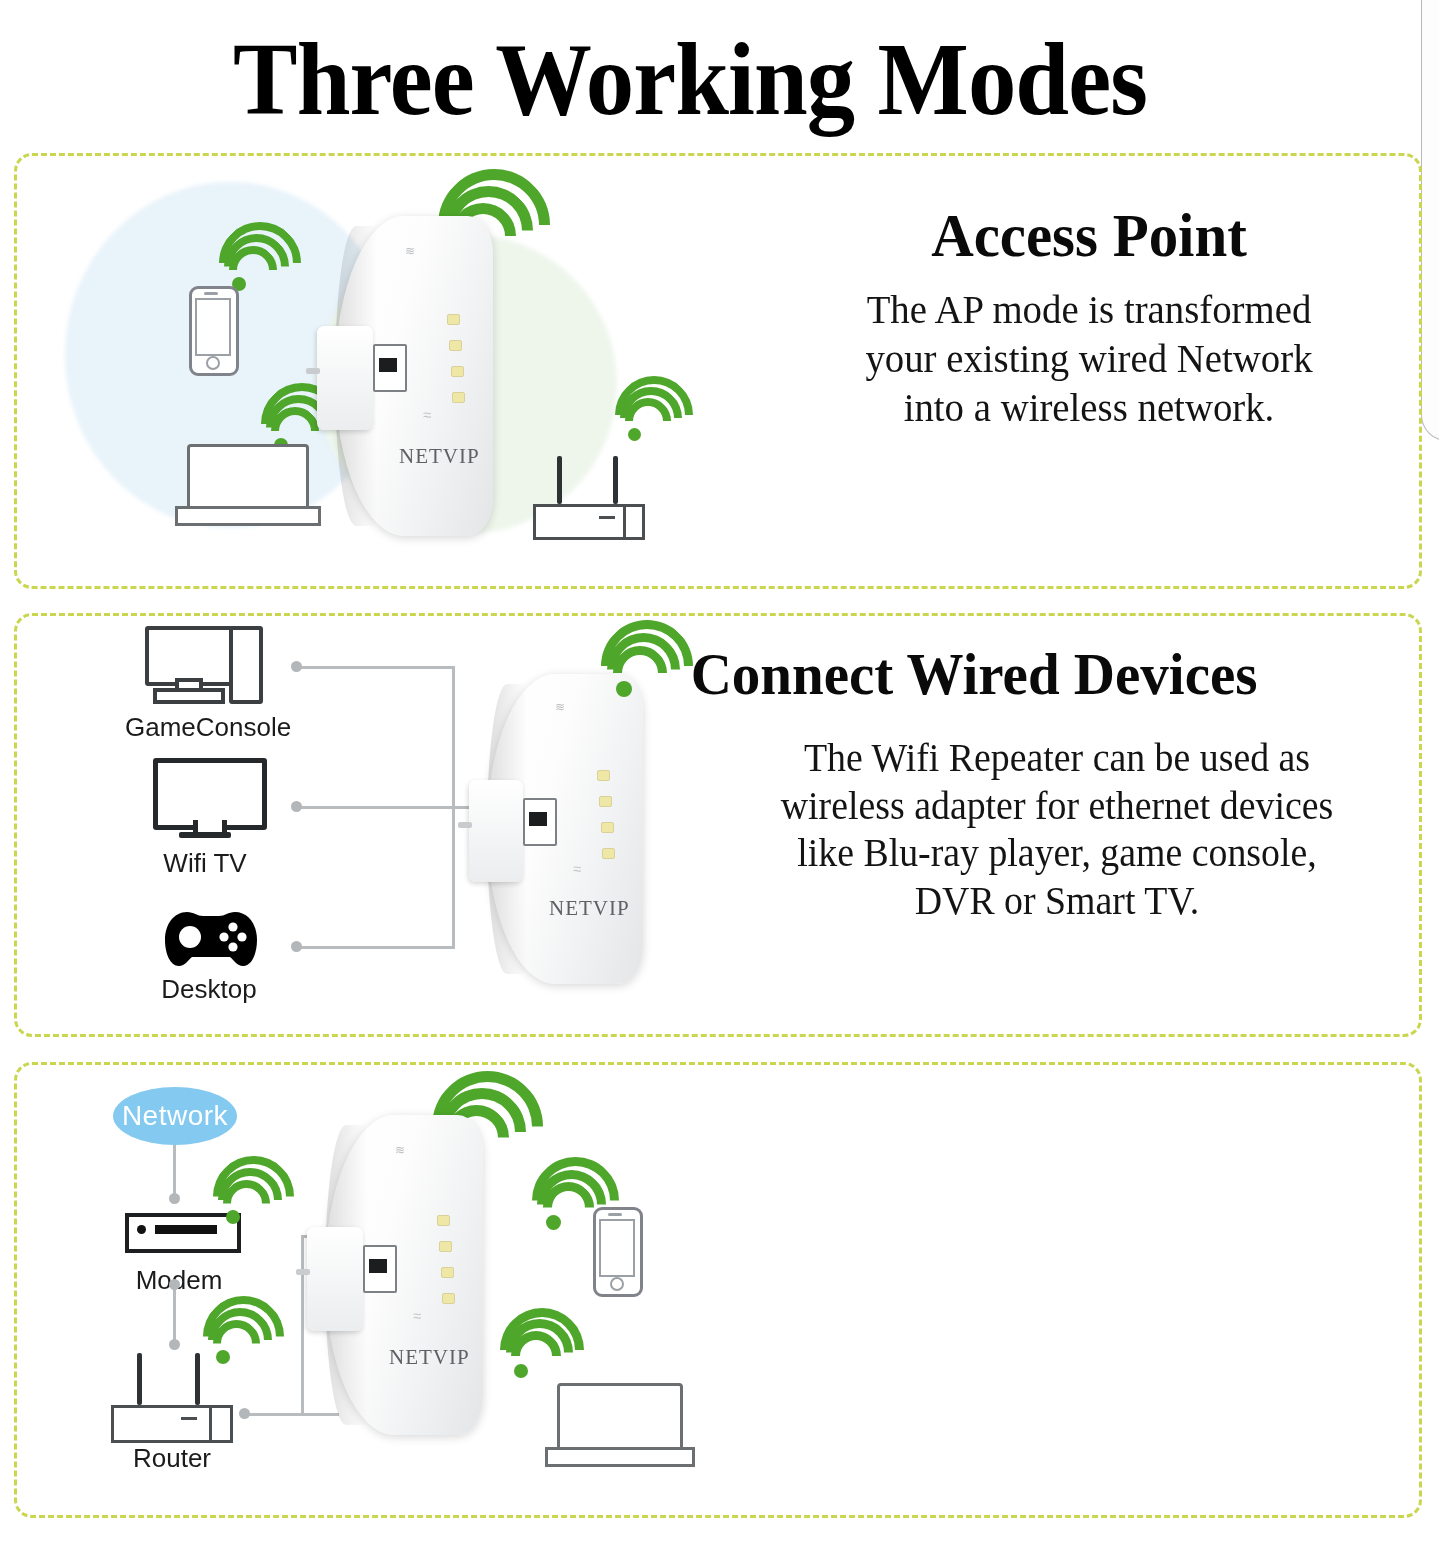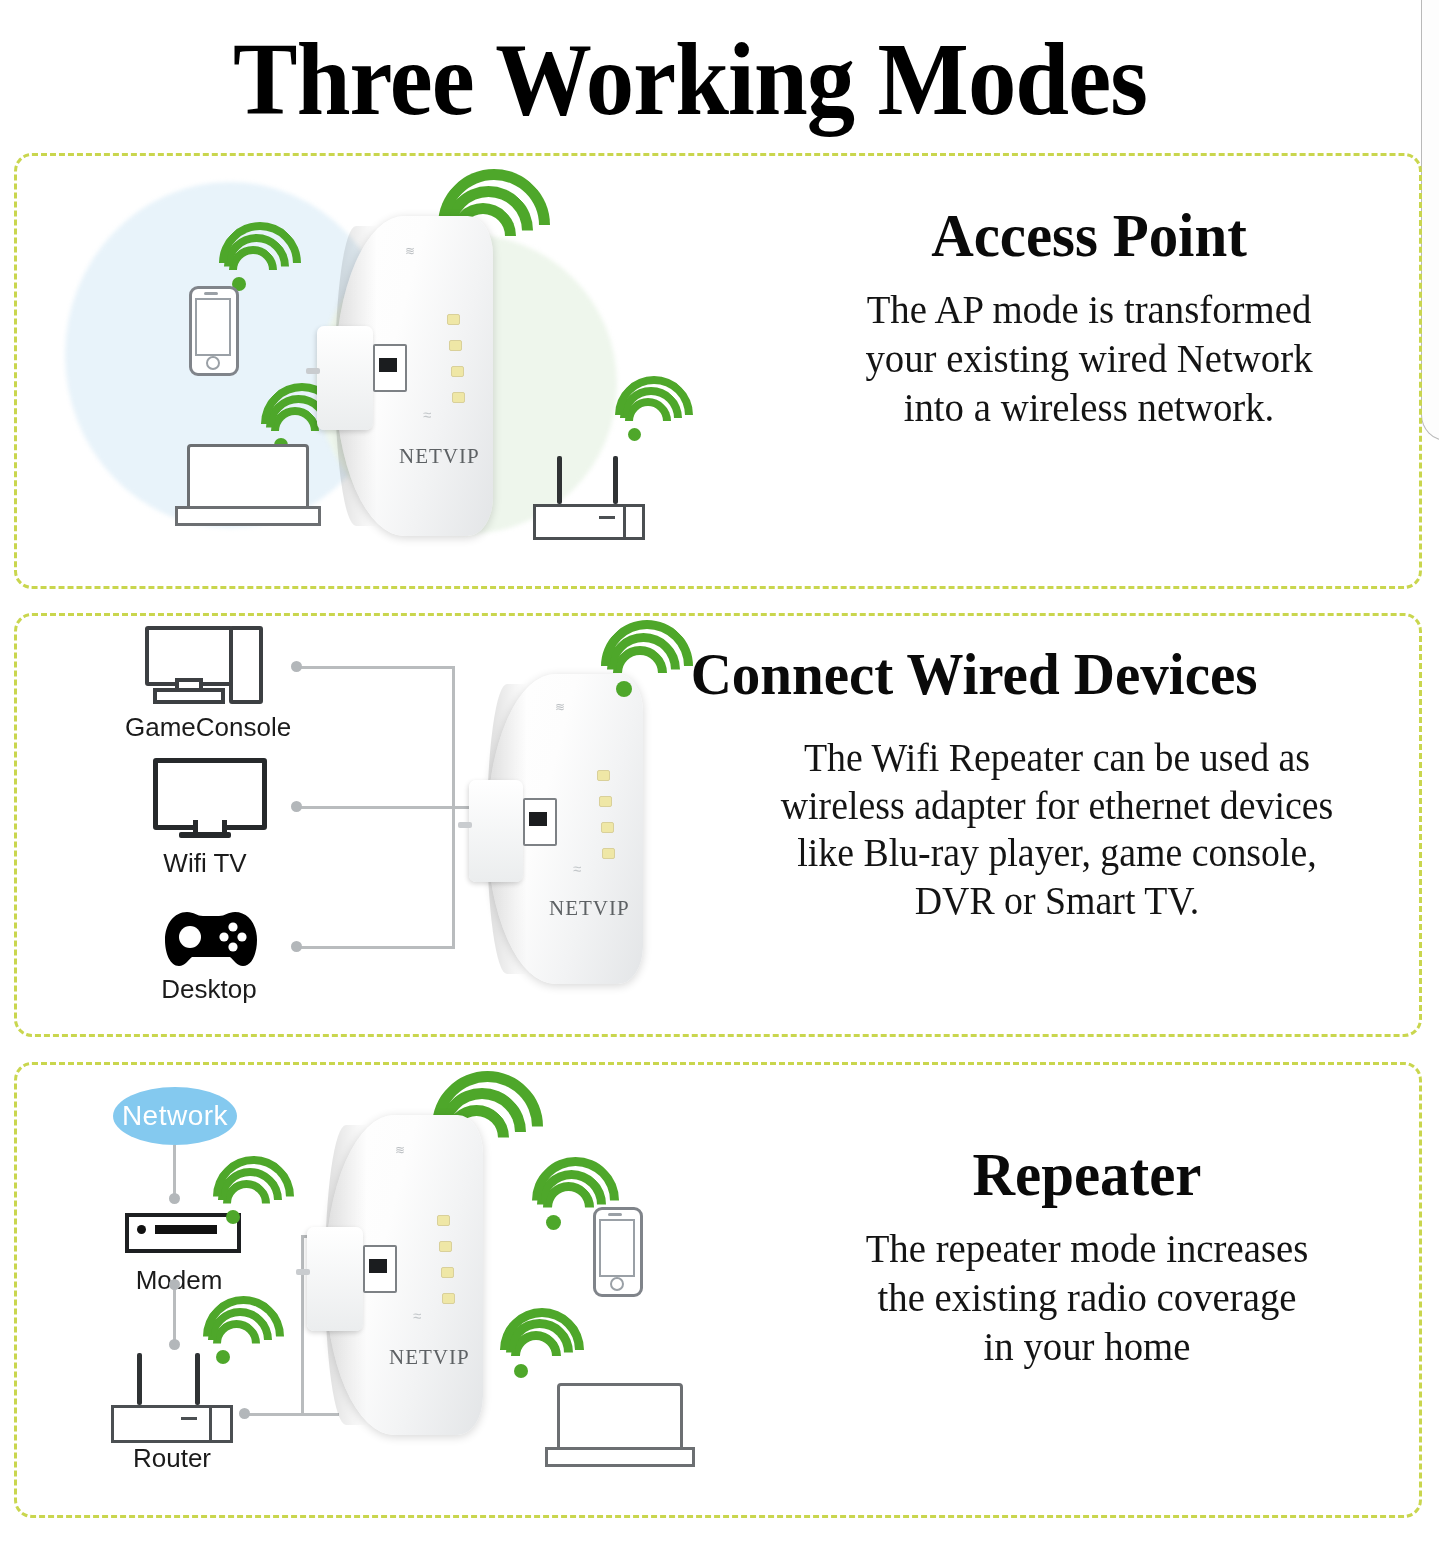--- a/index.html
+++ b/index.html
@@ -577,25 +577,17 @@
         <div class="dev-port-inner" style="left:62px; top:144px; width:18px; height:14px;"></div>
         <div class="dev-led" style="left:130px; top:100px; width:11px; height:9px;"></div>
         <div class="dev-led" style="left:132px; top:126px; width:11px; height:9px;"></div>
         <div class="dev-led" style="left:134px; top:152px; width:11px; height:9px;"></div>
         <div class="dev-led" style="left:135px; top:178px; width:11px; height:9px;"></div>
         <div class="dev-mark" style="left:88px; top:28px; font-size:12px;">≋</div>
         <div class="dev-wps" style="left:106px; top:192px; font-size:15px;">≈</div>
         <div class="dev-logo" style="left:82px; top:230px; font-size:21px;">NETVIP</div>
       </div>
 
-      <div class="text-col" id="repeat-text">
-        <div class="mode-title">Repeater</div>
-        <div class="mode-desc">
-          <div>The repeater mode increases</div>
-          <div>the existing radio coverage</div>
-          <div>in your home</div>
-        </div>
-      </div>
 
     </div>
   </div>
 
 </div>
 
 </body></html>

